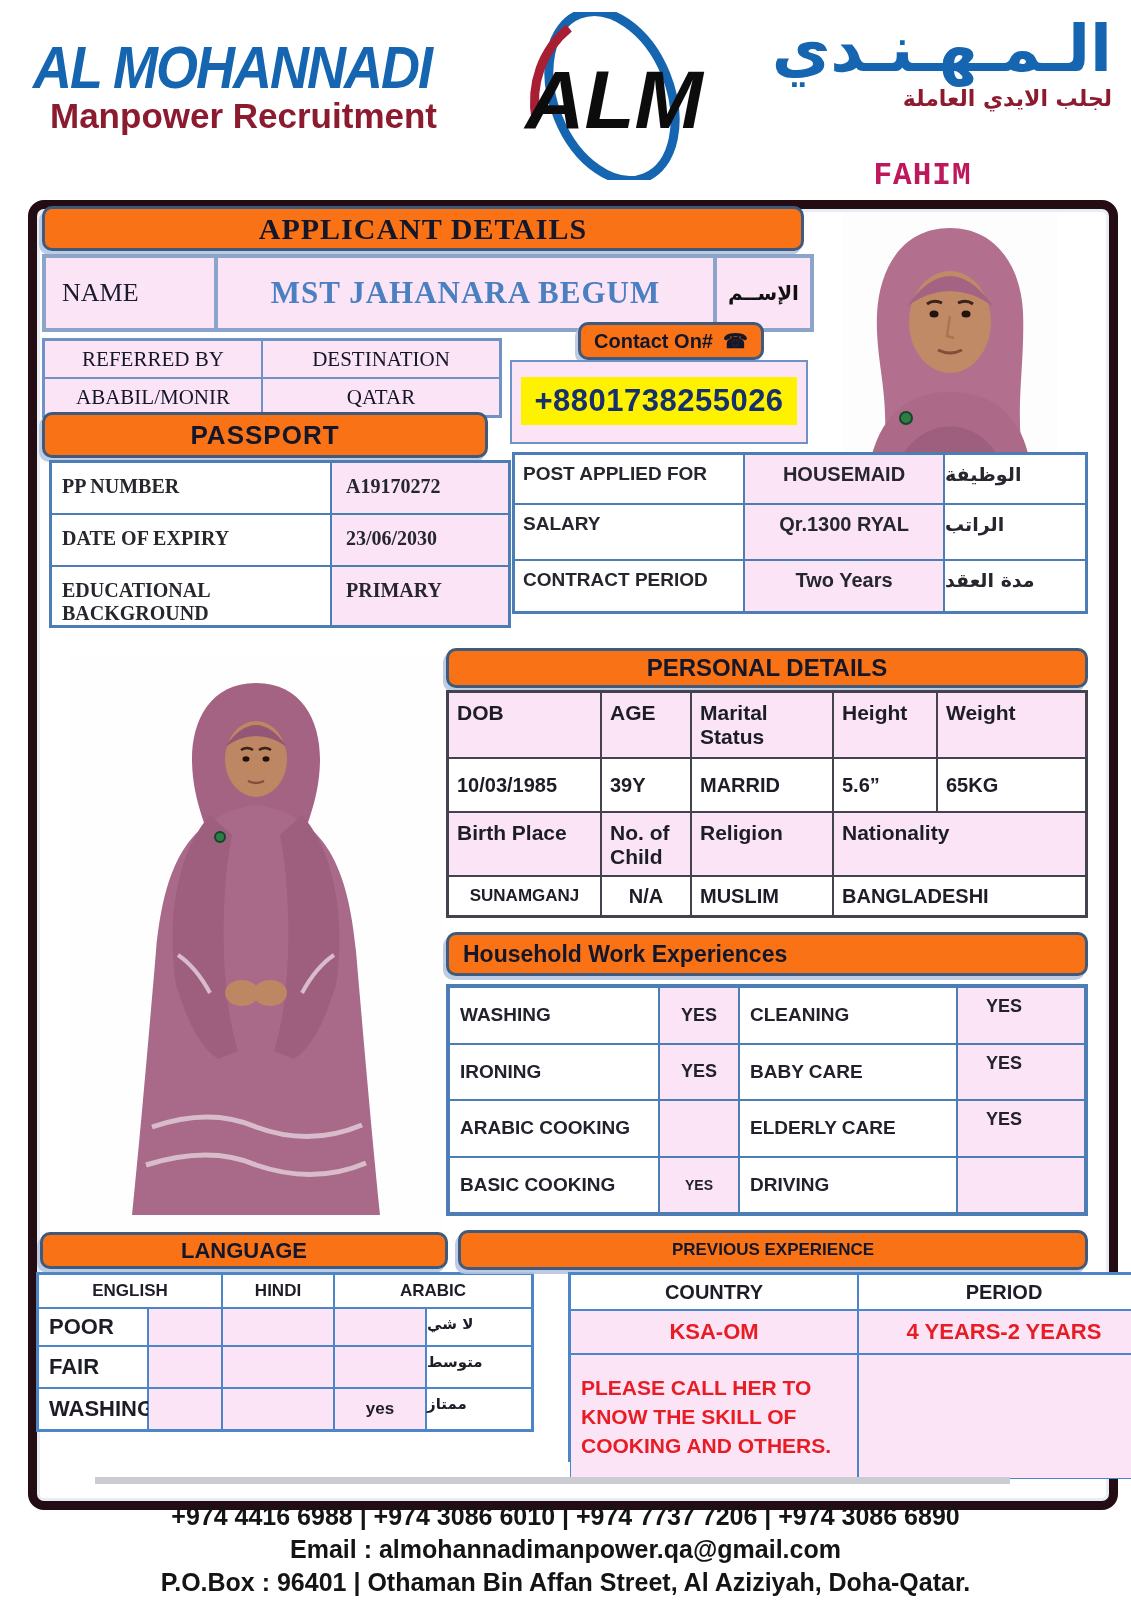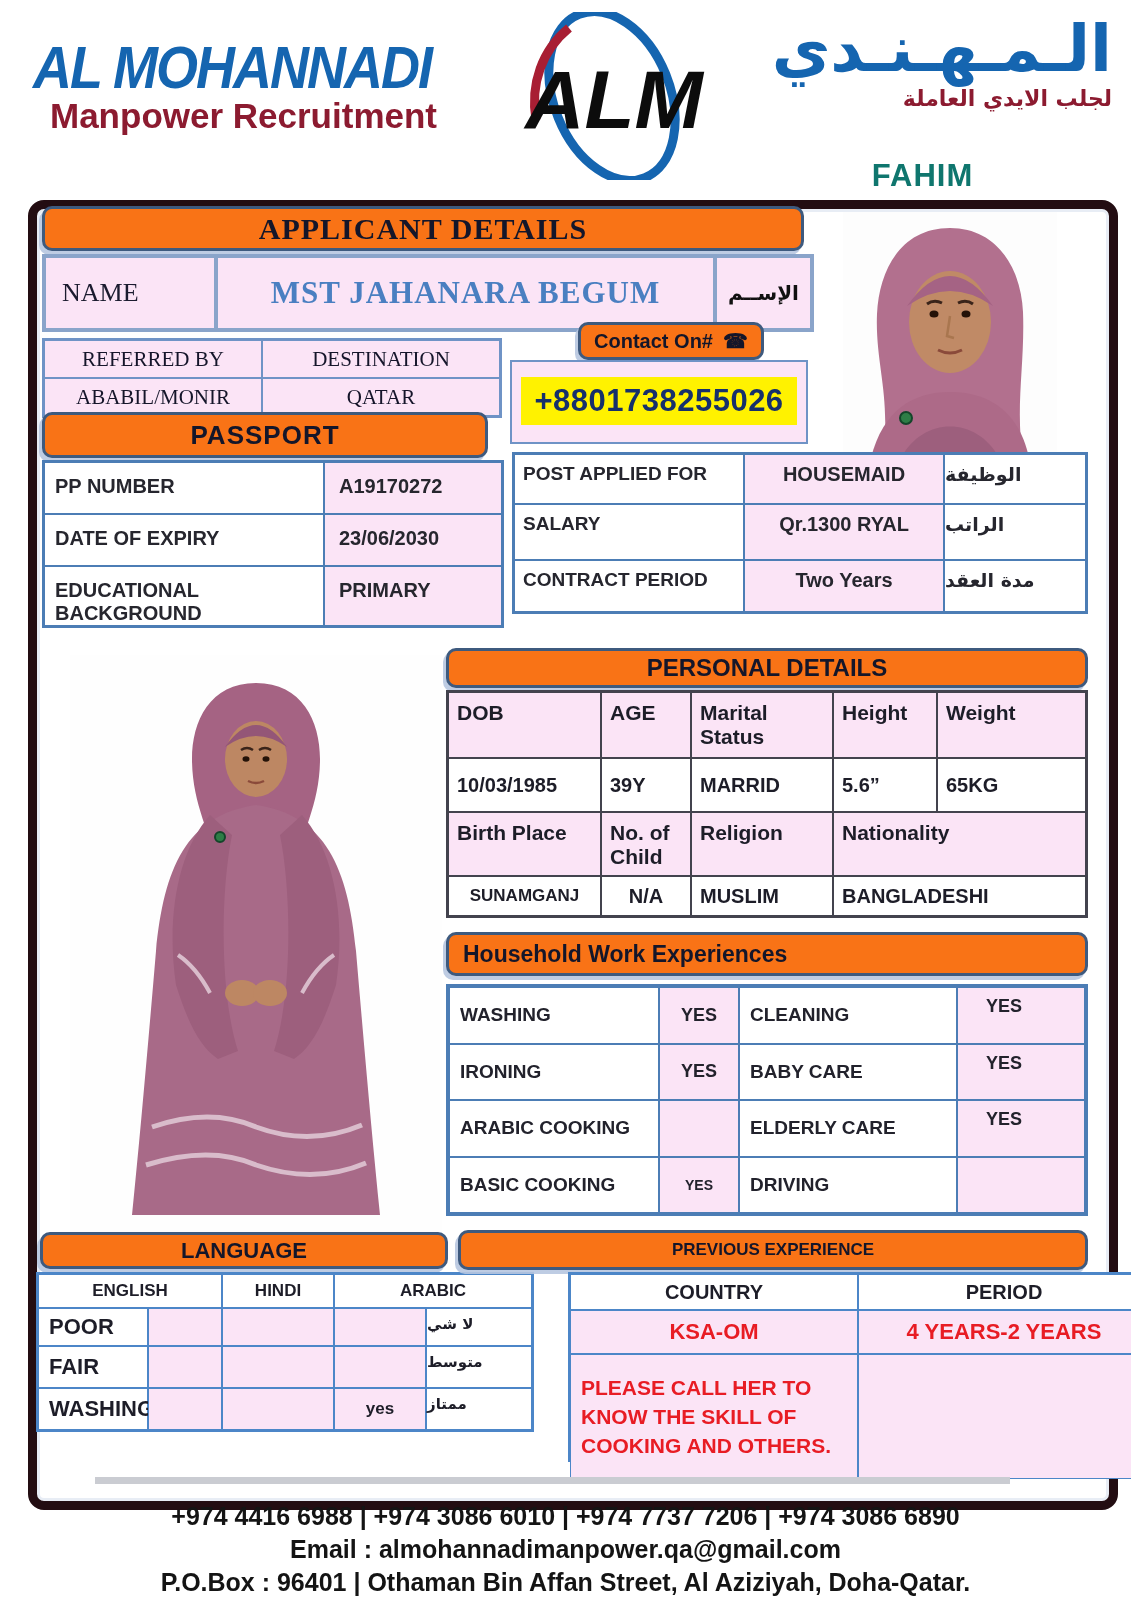--- a/index.html
+++ b/index.html
@@ -10,22 +10,22 @@
   
   .brand-name{left:33px;top:34px;width:470px;font-weight:bold;font-style:italic;
     font-size:54px;letter-spacing:-2px;color:#1565b0;transform:scaleY(1.08);transform-origin:left top;}
   .brand-sub{left:50px;top:96px;font-weight:bold;font-size:35px;color:#8c1b30;letter-spacing:0;}
   .alm-logo{left:492px;top:12px;width:240px;height:168px;}
   .arabic-brand{left:700px;top:14px;width:412px;text-align:right;direction:rtl;}
   .arabic-title{font-family:"DejaVu Sans",sans-serif;font-weight:bold;font-size:64px;
     line-height:70px;color:#1565b0;}
   .arabic-subtitle{font-family:"DejaVu Sans",sans-serif;font-weight:bold;font-size:22px;
     color:#8c1b30;margin-top:2px;letter-spacing:1px;}
-  .agent-name{left:850px;top:158px;width:145px;text-align:center;font-family:Liberation Sans, sans-serif;
-    font-weight:bold;font-size:31px;letter-spacing:1px;color:#0f766e;}
+  .agent-name{left:850px;top:158px;width:145px;text-align:center;font-family:Liberation Mono, monospace;
+    font-weight:bold;font-size:31px;letter-spacing:1px;color:#be185d;}
 
   
   .frame{left:28px;top:200px;width:1072px;height:1292px;border:9px solid #230d12;
     border-radius:16px;background:#fff;box-shadow:inset 0 0 0 3px #e8edf5;}
 
   
   .bar{background:#f97316;border:3px solid #3e5a7e;border-radius:10px;display:flex;
     align-items:center;justify-content:center;color:#14162a;
     box-shadow:-3px 4px 0 rgba(183,199,224,0.9);box-sizing:border-box;}
   .bar-applicant{left:42px;top:206px;width:762px;height:45px;
@@ -57,21 +57,21 @@
   .t-ref{left:42px;top:338px;width:460px;height:80px;grid-template-columns:218px 1fr;grid-auto-rows:1fr;
     border:2px solid #6f93c6;font-family:"Liberation Serif",serif;}
   .t-ref .c{border:1.5px solid #6f93c6;justify-content:center;font-size:21px;color:#15152a;}
 
   
   .box-phone{left:510px;top:360px;width:298px;height:84px;background:#fbe4f6;border:2px solid #6f93c6;box-sizing:border-box;}
   .phone-hl{margin:15px 9px;height:48px;background:#fff200;display:flex;align-items:center;justify-content:center;
     font-weight:bold;font-size:31px;color:#16306b;letter-spacing:0.5px;}
 
   
-  .t-pass{left:42px;top:460px;width:462px;height:168px;grid-template-columns:280px 1fr;grid-auto-rows:1fr;border:2px solid #4c7db5;}
+  .t-pass{left:49px;top:460px;width:462px;height:168px;grid-template-columns:280px 1fr;grid-auto-rows:1fr;border:2px solid #4c7db5;font-family:Liberation Serif, serif;}
   .t-pass .c{border:1.5px solid #4c7db5;font-weight:bold;font-size:20px;color:#26262e;}
   .t-pass .lbl{padding-left:10px;align-items:flex-start;padding-top:12px;}
   .t-pass .val{padding-left:14px;align-items:flex-start;padding-top:12px;}
 
   
   .t-job{left:512px;top:452px;width:576px;height:162px;grid-template-columns:230px 200px 1fr;
     grid-template-rows:50px 56px 1fr;border:2px solid #4c7db5;}
   .t-job .c{border:1.5px solid #4c7db5;font-weight:bold;font-size:19px;color:#26262e;}
   .t-job .lbl{padding-left:8px;align-items:flex-start;padding-top:8px;}
   .t-job .val{justify-content:center;font-size:20px;align-items:flex-start;padding-top:8px;}

